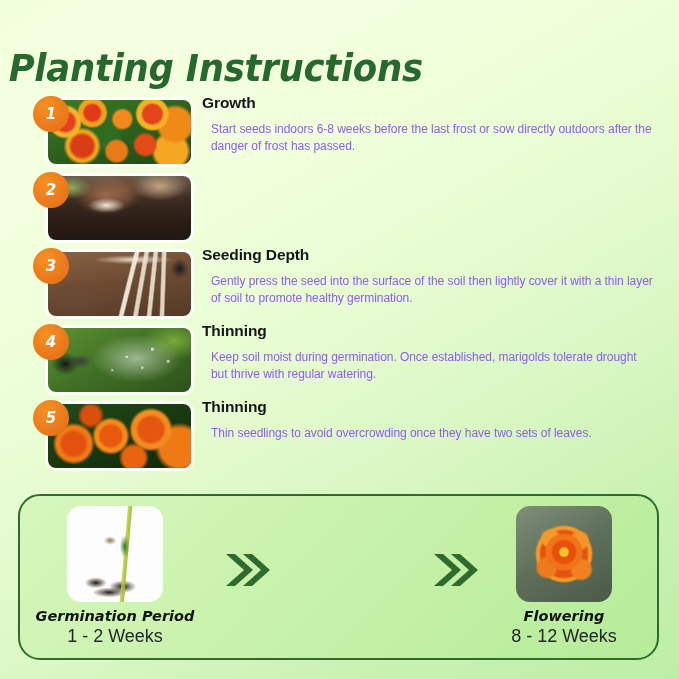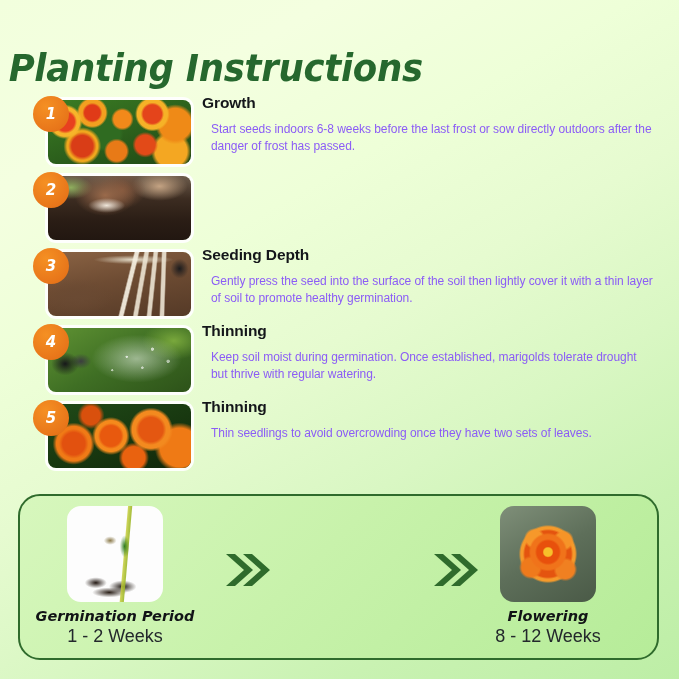--- a/index.html
+++ b/index.html
@@ -227,21 +227,21 @@
     height: 100%;
   }
   .tl-stage {
     position: absolute;
     top: 10px;
     width: 180px;
     text-align: center;
   }
   .tl-stage.s1 { left: 5px; }
   .tl-stage.s2 { left: 230px; }
-  .tl-stage.s3 { left: 438px; }
+  .tl-stage.s3 { left: 454px; }
   .tl-thumb {
     width: 96px;
     height: 96px;
     margin: 0 auto 6px auto;
     border-radius: 14px;
     overflow: hidden;
   }
   .tl-name {
     font-size: 14.5px;
     font-weight: bold;

